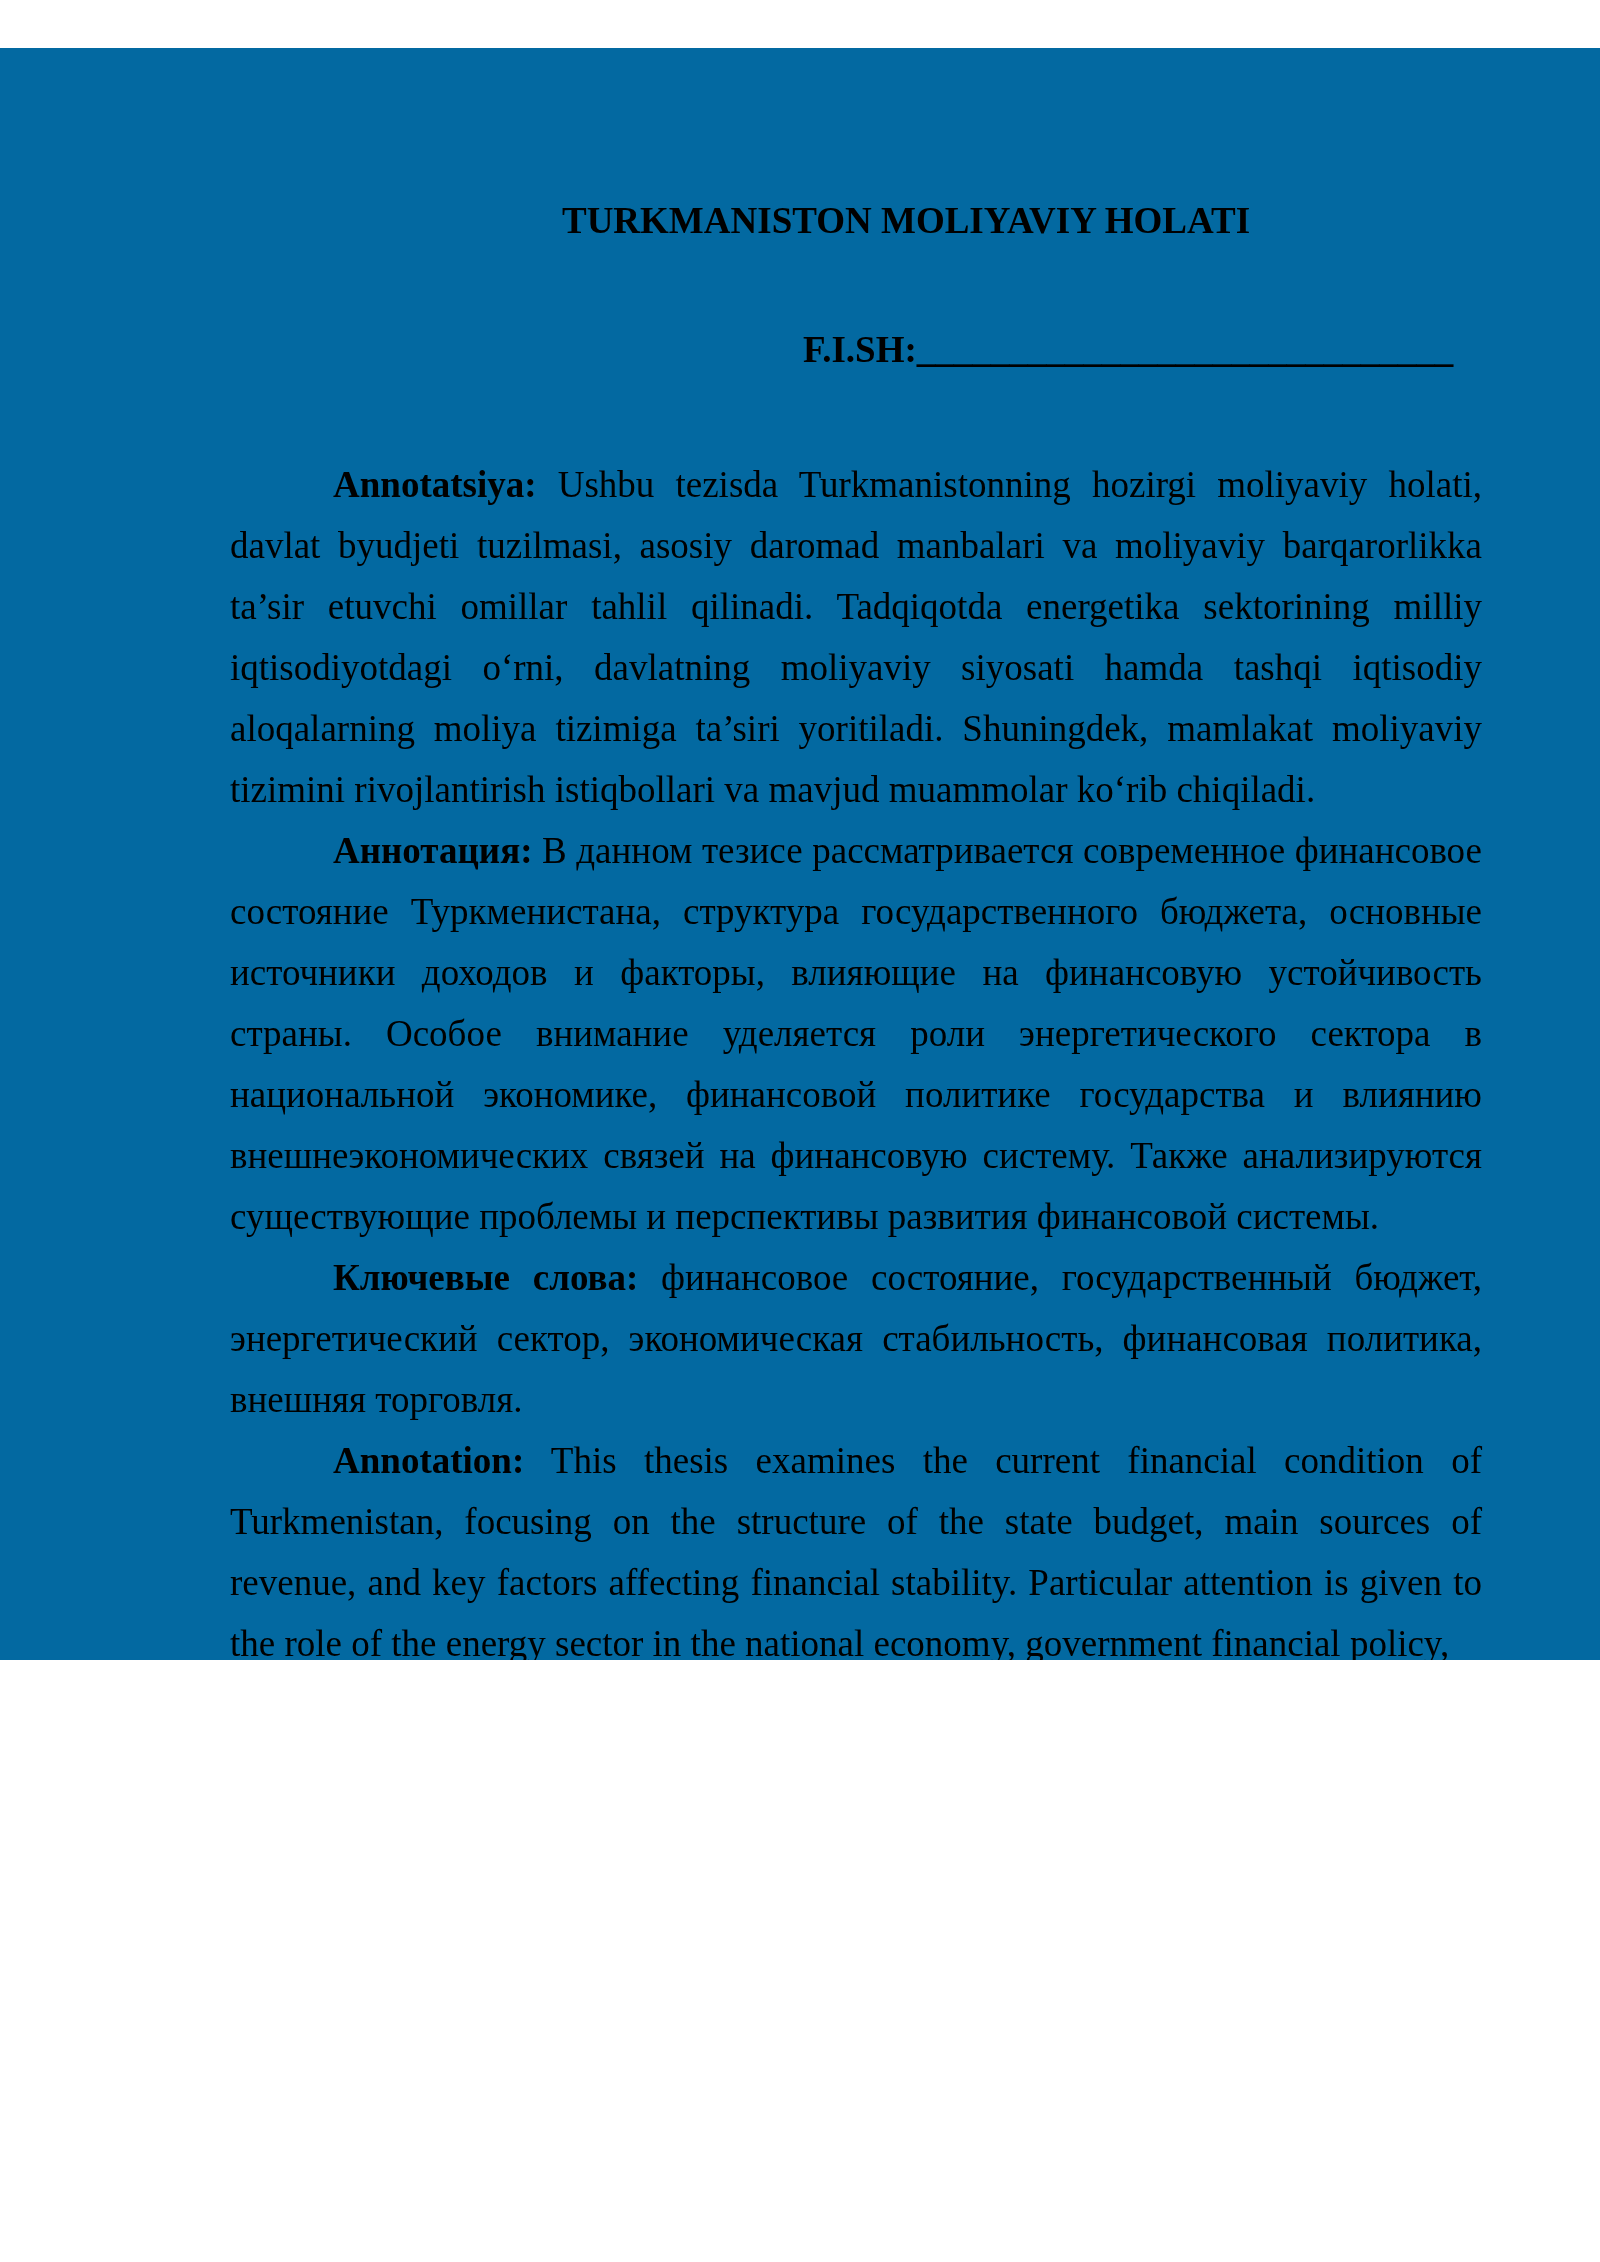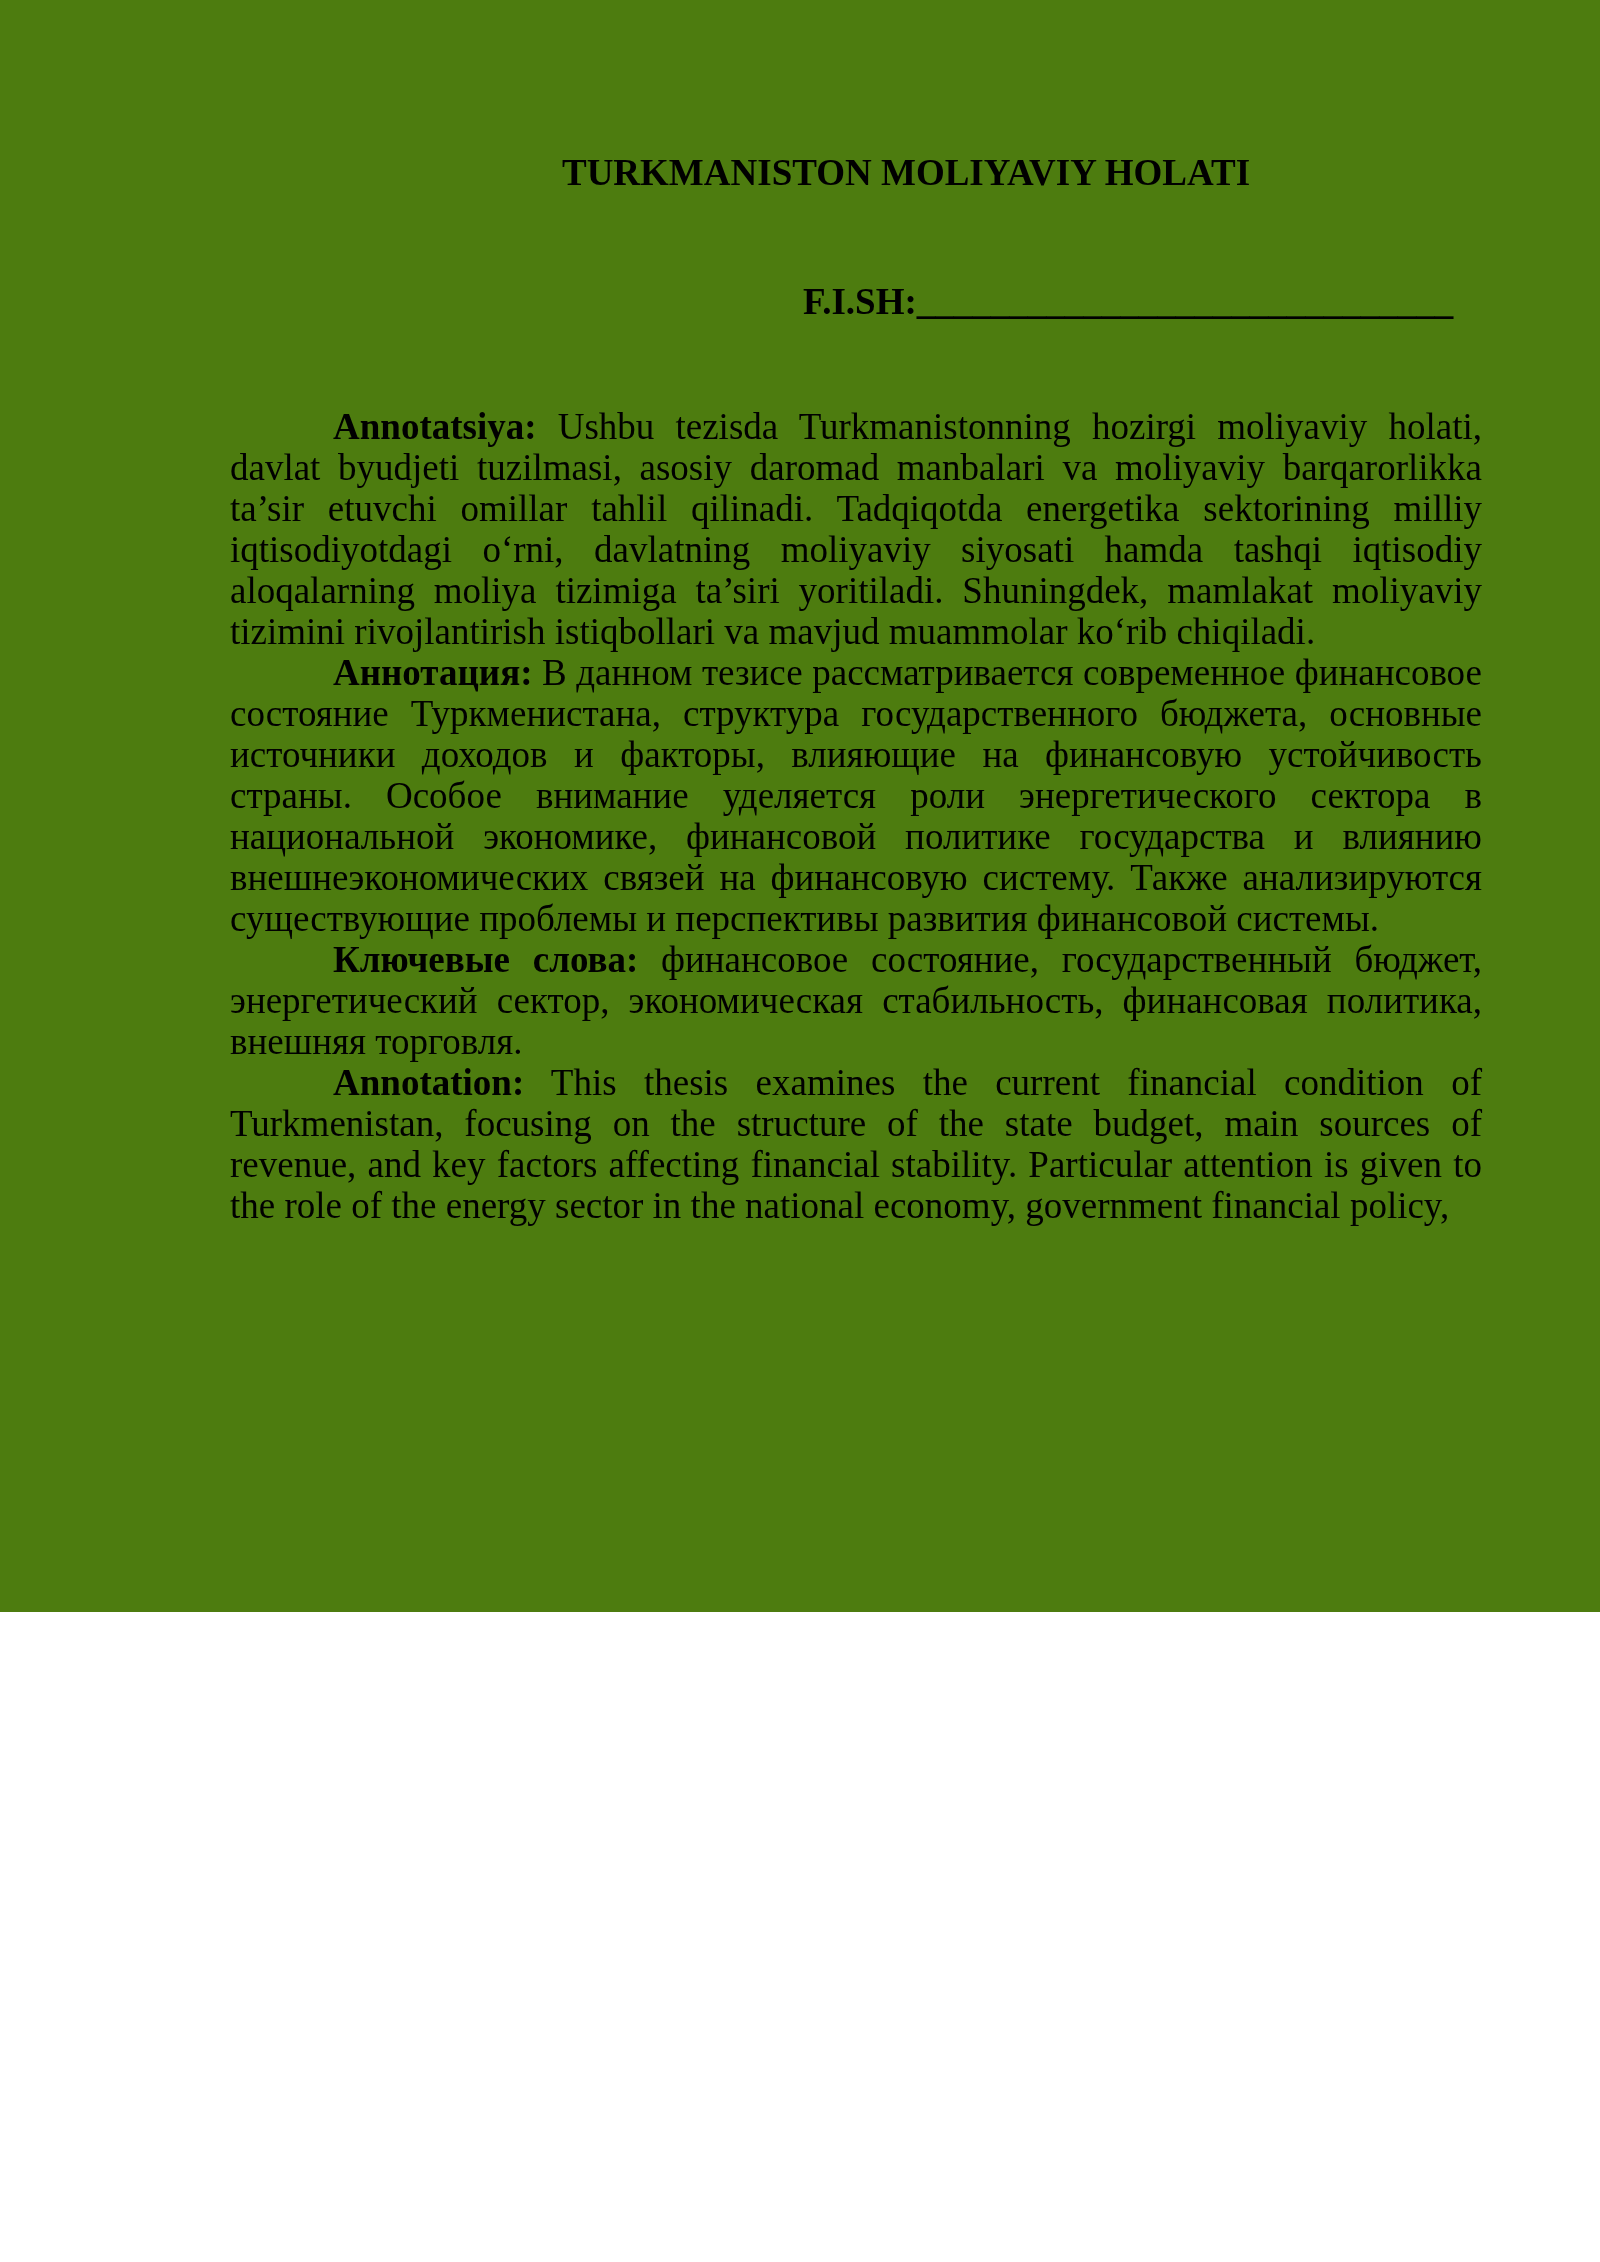--- a/index.html
+++ b/index.html
@@ -4,24 +4,25 @@
 <style>
   html, body {
     margin: 0;
     padding: 0;
     background: #ffffff;
   }
   .page {
     position: relative;
     width: 1600px;
     height: 1612px;
-    background: #4d7c0f;
+    background: #0369a1;
     color: #000000;
     font-family: "Liberation Serif", "DejaVu Serif", serif;
     overflow: hidden;
+    margin-top: 48px;
   }
   .content {
     position: absolute;
     left: 230px;
     top: 140px;
     width: 1252px;
   }
   .title-block p {
     margin: 0 0 0 100px;           
     text-align: center;
@@ -37,21 +38,21 @@
     font-size: 37px;
     line-height: 65px;
     white-space: nowrap;
   }
   .author-line .blank {
     letter-spacing: 0;
   }
   .body-text p {
     margin: 0;
     font-size: 37px;
-    line-height: 41px;
+    line-height: 61px;
     text-align: justify;
     text-indent: 103px;
   }
   .body-text p:first-child {
     margin-top: 72px;              
   }
   .lead {
     font-weight: bold;
   }
 </style>

